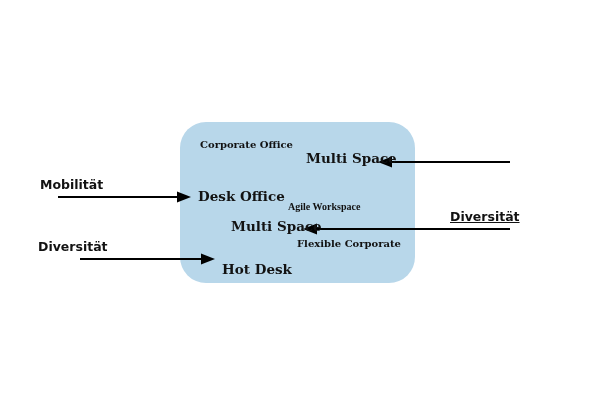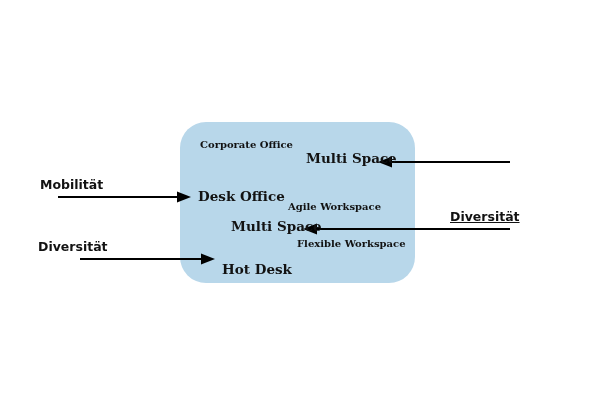--- a/index.html
+++ b/index.html
@@ -49,21 +49,21 @@
   }
   .lbl-ext {
     font-family: "DejaVu Sans", "Liberation Sans", sans-serif;
     font-weight: bold;
     font-size: 12.5px;
   }
   
   .pos-corporate-office   { left: 200px; top: 139px; }
   .pos-open-space         { left: 306px; top: 151px; }
   .pos-desk-sharing       { left: 198px; top: 189px; }
-  .pos-agile-workspace    { left: 288px; top: 201px; }
+  .pos-agile-workspace    { left: 288px; top: 201px; font-family: Liberation Serif, serif; }
   .pos-multi-space        { left: 231px; top: 219px; }
   .pos-flexible-workspace { left: 297px; top: 238px; }
   .pos-hot-desk           { left: 222px; top: 262px; }
   
   .pos-mobilitaet         { left: 40px;  top: 166px; margin-top: 12px; }
   .pos-spontanitaet       { left: 38px;  top: 240px; }
   .pos-raumstrukturierung { left: 450px; top: 142px; }
   .pos-diversitaet        { left: 450px; top: 210px; text-decoration: underline; }
 </style>
 </head>
@@ -99,21 +99,21 @@
   <div class="lbl lbl-serif-small pos-corporate-office">Corporate Office</div>
 
   <div class="lbl lbl-serif-large pos-open-space">Multi Space</div>
 
   <div class="lbl lbl-serif-large pos-desk-sharing">Desk Office</div>
 
   <div class="lbl lbl-serif-small pos-agile-workspace">Agile Workspace</div>
 
   <div class="lbl lbl-serif-large pos-multi-space">Multi Space</div>
 
-  <div class="lbl lbl-serif-small pos-flexible-workspace">Flexible Workspace</div>
+  <div class="lbl lbl-serif-small pos-flexible-workspace">Flexible Corporate</div>
 
   <div class="lbl lbl-serif-large pos-hot-desk">Hot Desk</div>
 
   <div class="lbl lbl-ext pos-mobilitaet">Mobilität</div>
 
   <div class="lbl lbl-ext pos-spontanitaet">Diversität</div>
 
 
   <div class="lbl lbl-ext pos-diversitaet">Diversität</div>
 

